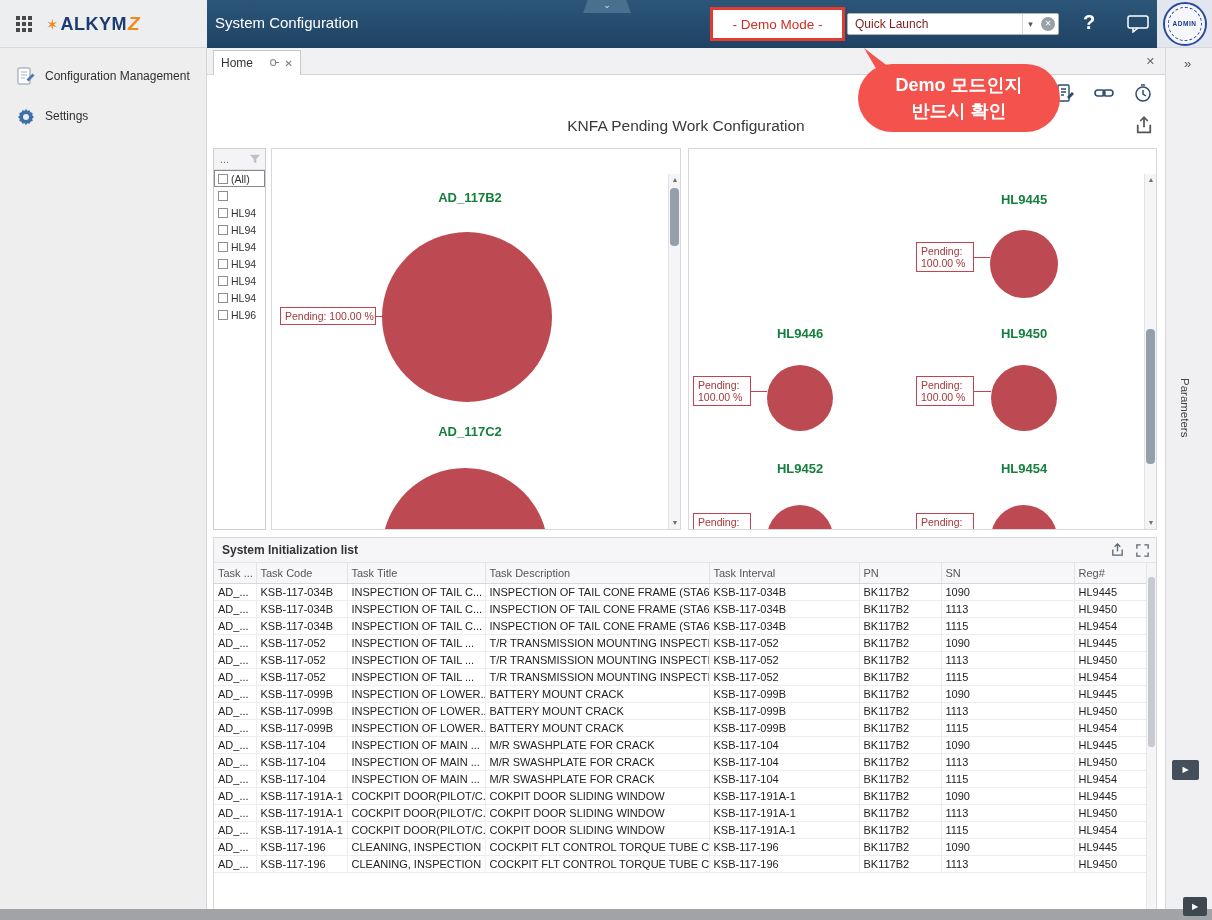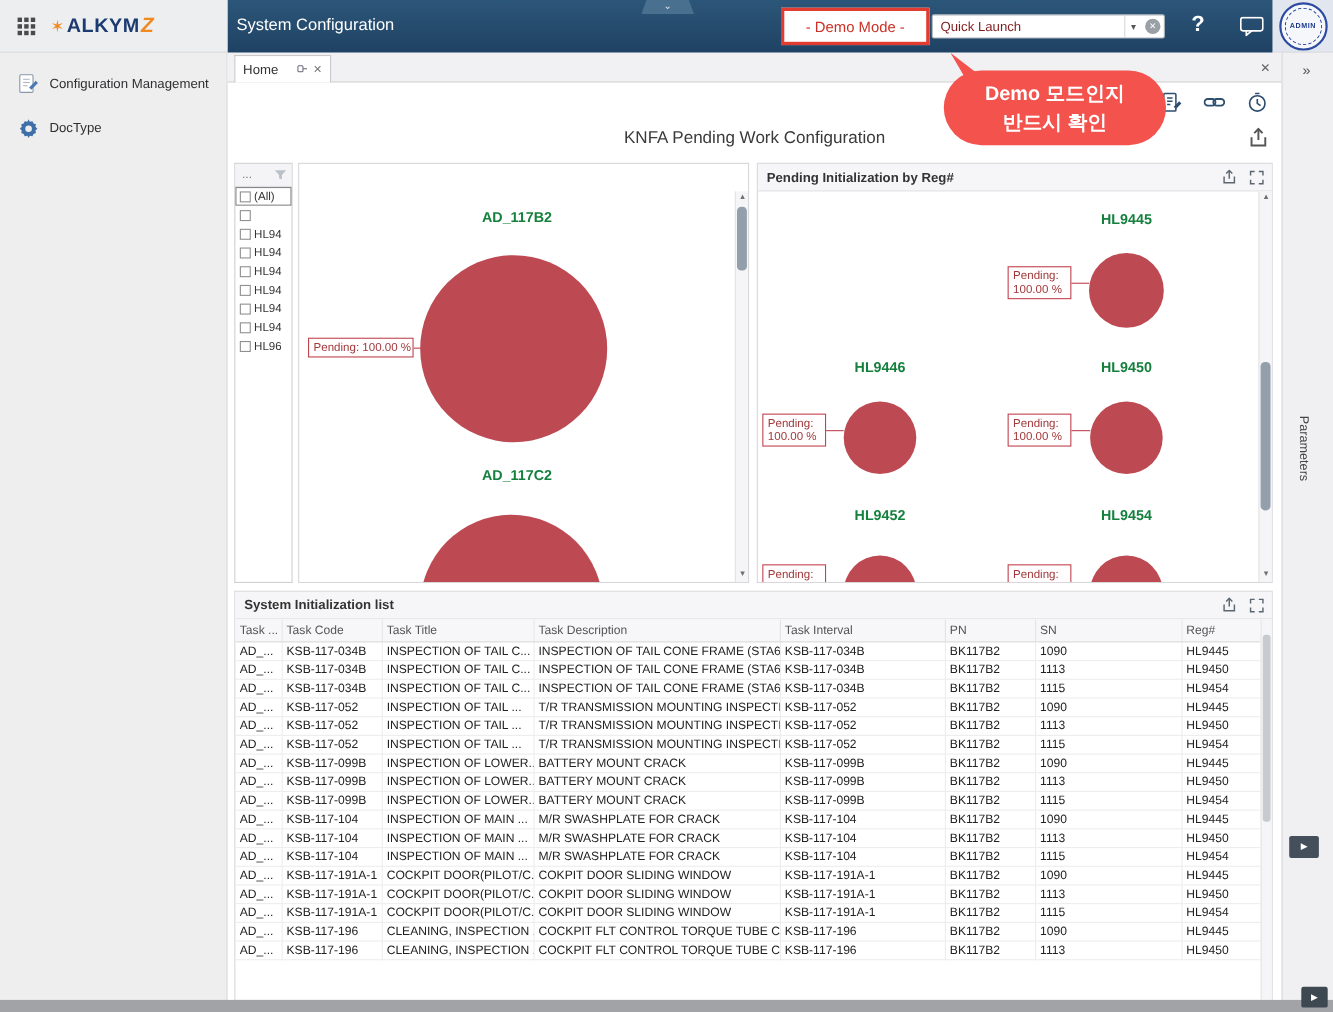--- a/index.html
+++ b/index.html
@@ -170,21 +170,21 @@
       </span>
       <span class="s-label">Configuration Management</span>
     </div>
     <div class="side-item" style="top:50px;">
       <span class="s-icon">
         <svg viewBox="0 0 20 20">
             <path fill="#3D6FA8" d="M10 2.5l1.1 2.2 2.4-.5 1 2 2.2.8-.5 2.3L18 11l-1.8 1.7.5 2.3-2.2.8-1 2-2.4-.5L10 19.5l-1.1-2.2-2.4.5-1-2-2.2-.8.5-2.3L2 11l1.8-1.7-.5-2.3 2.2-.8 1-2 2.4.5z"></path>
             <circle cx="10" cy="11" r="3" fill="#EDEDEF"></circle>
           </svg>
       </span>
-      <span class="s-label">DocType</span>
+      <span class="s-label">Settings</span>
     </div>
   </div>
 
   <div class="main">
     <div class="tabbar">
       <div class="tab">
         <span class="t-label">Home</span>
         <span class="t-pin">
           <svg viewBox="0 0 12 12" fill="none" stroke="#667">
               <rect x="2" y="2" width="5" height="6" rx="1"></rect>
@@ -296,40 +296,20 @@
         <div class="bubble" style="left:110px; top:294px; width:166px; height:166px;"></div>
       </div>
       <div class="vscroll">
         <div class="vs-arrow" style="top:0;">▲</div>
         <div class="vs-thumb" style="top:14px; height:58px;"></div>
         <div class="vs-arrow" style="bottom:0;">▼</div>
       </div>
     </div>
 
     <div class="chart-panel chart2">
-      <div class="panel-head">
-        <span class="panel-title">Pending Initialization by Reg#</span>
-        <span class="panel-icons">
-          <span class="p-icon">
-            <svg viewBox="0 0 16 16" fill="none" stroke="#5C6670" stroke-width="1.4">
-                <path d="M8 1 V9"></path>
-                <path d="M5 4 L8 1 L11 4"></path>
-                <path d="M3 7 V13 H13 V7"></path>
-              </svg>
-          </span>
-          <span class="p-icon">
-            <svg viewBox="0 0 16 16" fill="none" stroke="#5C6670" stroke-width="1.4">
-                <path d="M2 6 V2 H6"></path>
-                <path d="M10 2 H14 V6"></path>
-                <path d="M14 10 V14 H10"></path>
-                <path d="M6 14 H2 V10"></path>
-              </svg>
-          </span>
-        </span>
-      </div>
       <div class="chart-content">
 
         <div class="blabel" style="left:265px; width:140px; top:18px;">HL9445</div>
         <div class="bubble" style="left:301px; top:56px; width:68px; height:68px;"></div>
         <div class="pbox two" style="left:227px; top:68px; width:58px;">
           <div>Pending:</div>
             <div>100.00 %</div>
         </div>
         <div class="pline" style="left:285px; top:83px; width:16px;"></div>
 

